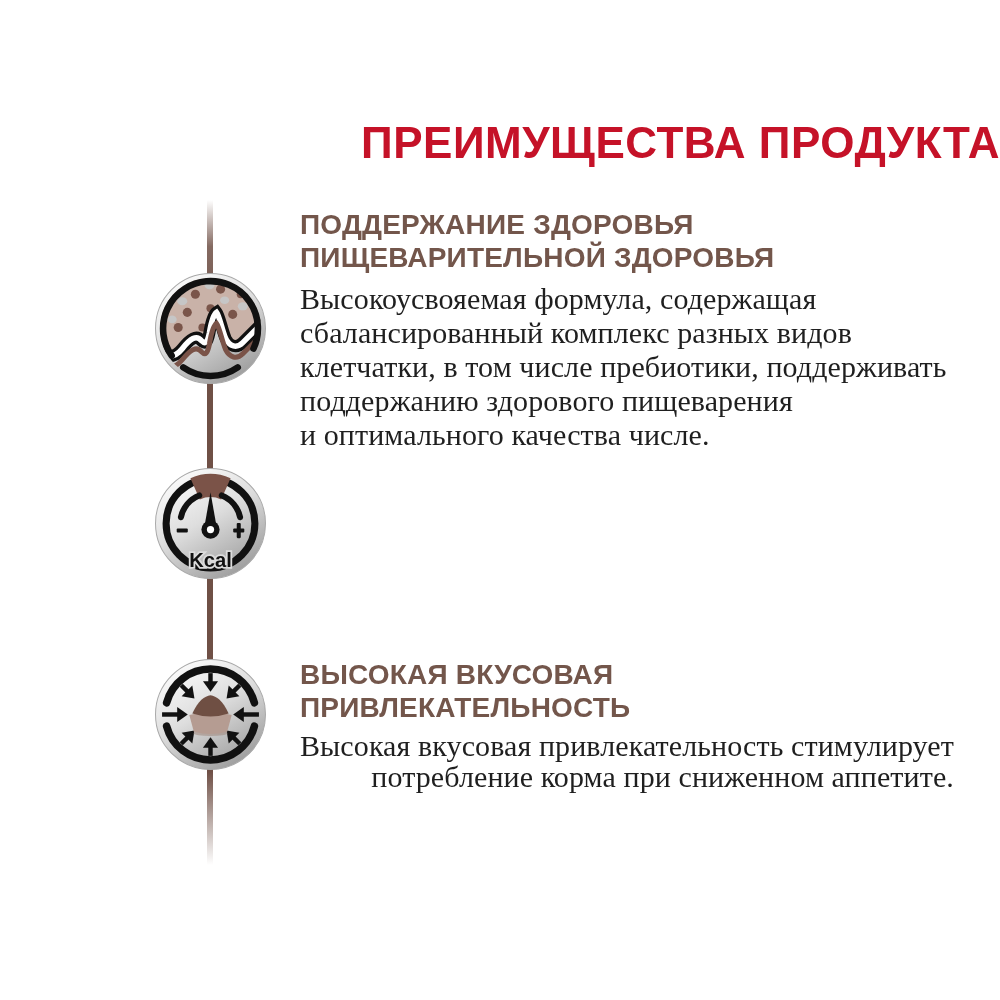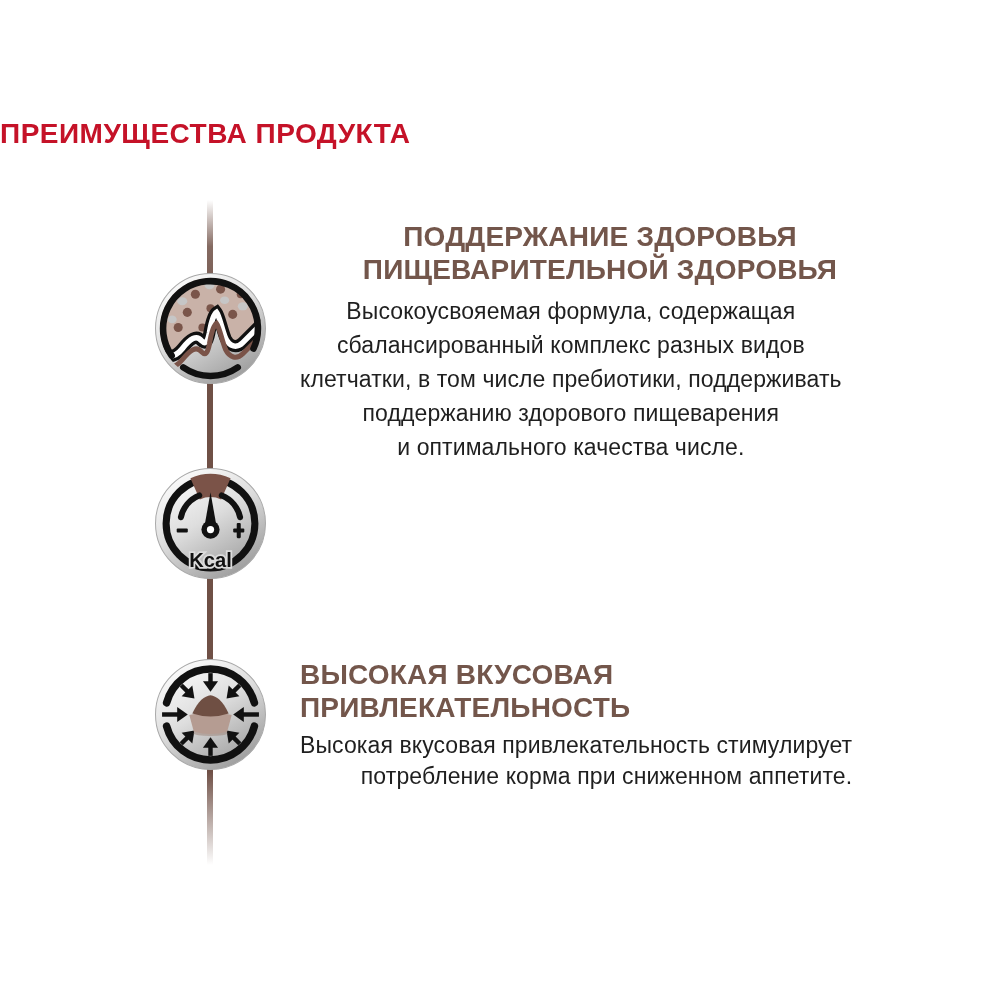--- a/index.html
+++ b/index.html
@@ -1,37 +1,37 @@
 <!DOCTYPE html>
 <html lang="ru"><head>
 <meta charset="utf-8">
 <style>
   html,body{margin:0;padding:0;background:#ffffff;}
   .canvas{
     position:relative;width:1000px;height:1000px;background:#ffffff;overflow:hidden;
     font-family:"Liberation Sans","DejaVu Sans",sans-serif;
   }
   .page-title{
-    position:absolute;top:118px;left:0;width:1000px;text-align:left;
-    font-size:28px;font-weight:bold;letter-spacing:0.5px;color:#C51228;
+    position:absolute;top:118px;left:0;width:1000px;text-align:right;
+    font-size:44px;font-weight:bold;letter-spacing:0.5px;color:#C51228;
   }
   .timeline{
     position:absolute;left:207px;top:200px;width:6px;height:665px;
     background:linear-gradient(to bottom,
       rgba(111,80,70,0) 0%, rgba(111,80,70,.85) 7%, #6F5046 20%,
       #6F5046 86%, rgba(111,80,70,0) 100%);
   }
   .benefit-icon{position:absolute;left:154px;width:113px;height:113px;}
   .icon-1{top:272px;} .icon-2{top:467px;} .icon-3{top:658px;}
   .sec{position:absolute;left:300px;width:600px;}
   .sec-heading{color:#73564B;font-weight:bold;font-size:28px;line-height:33px;letter-spacing:0.2px;}
   .sec-heading span{display:block;white-space:nowrap;}
-  .sec-body{position:absolute;left:0;color:#1F1F1F;font-size:23px;line-height:34px;letter-spacing:0.1px;}
+  .sec-body{position:absolute;left:0;color:#1F1F1F;font-size:30px;line-height:34px;letter-spacing:0.1px;font-family:Liberation Serif, serif;}
   .sec-body span{display:block;white-space:nowrap;}
-  .sec1{top:220px;text-align:center;} .sec1 .sec-body{top:74px;}
+  .sec1{top:208px;} .sec1 .sec-body{top:74px;}
   .sec2{top:475px;} .sec2 .sec-body{top:37px;line-height:33px;}
   .sec3{top:650px;line-height:34px;margin-top:8px;} .sec3 .sec-body{top:72px;line-height:31px;text-align:right;}
   svg text{font-family:"Liberation Sans","DejaVu Sans",sans-serif;}
 </style>
 </head>
 <body>
 
 <div class="canvas">
 
   <h1 class="page-title" style="margin:0;">ПРЕИМУЩЕСТВА ПРОДУКТА</h1>

